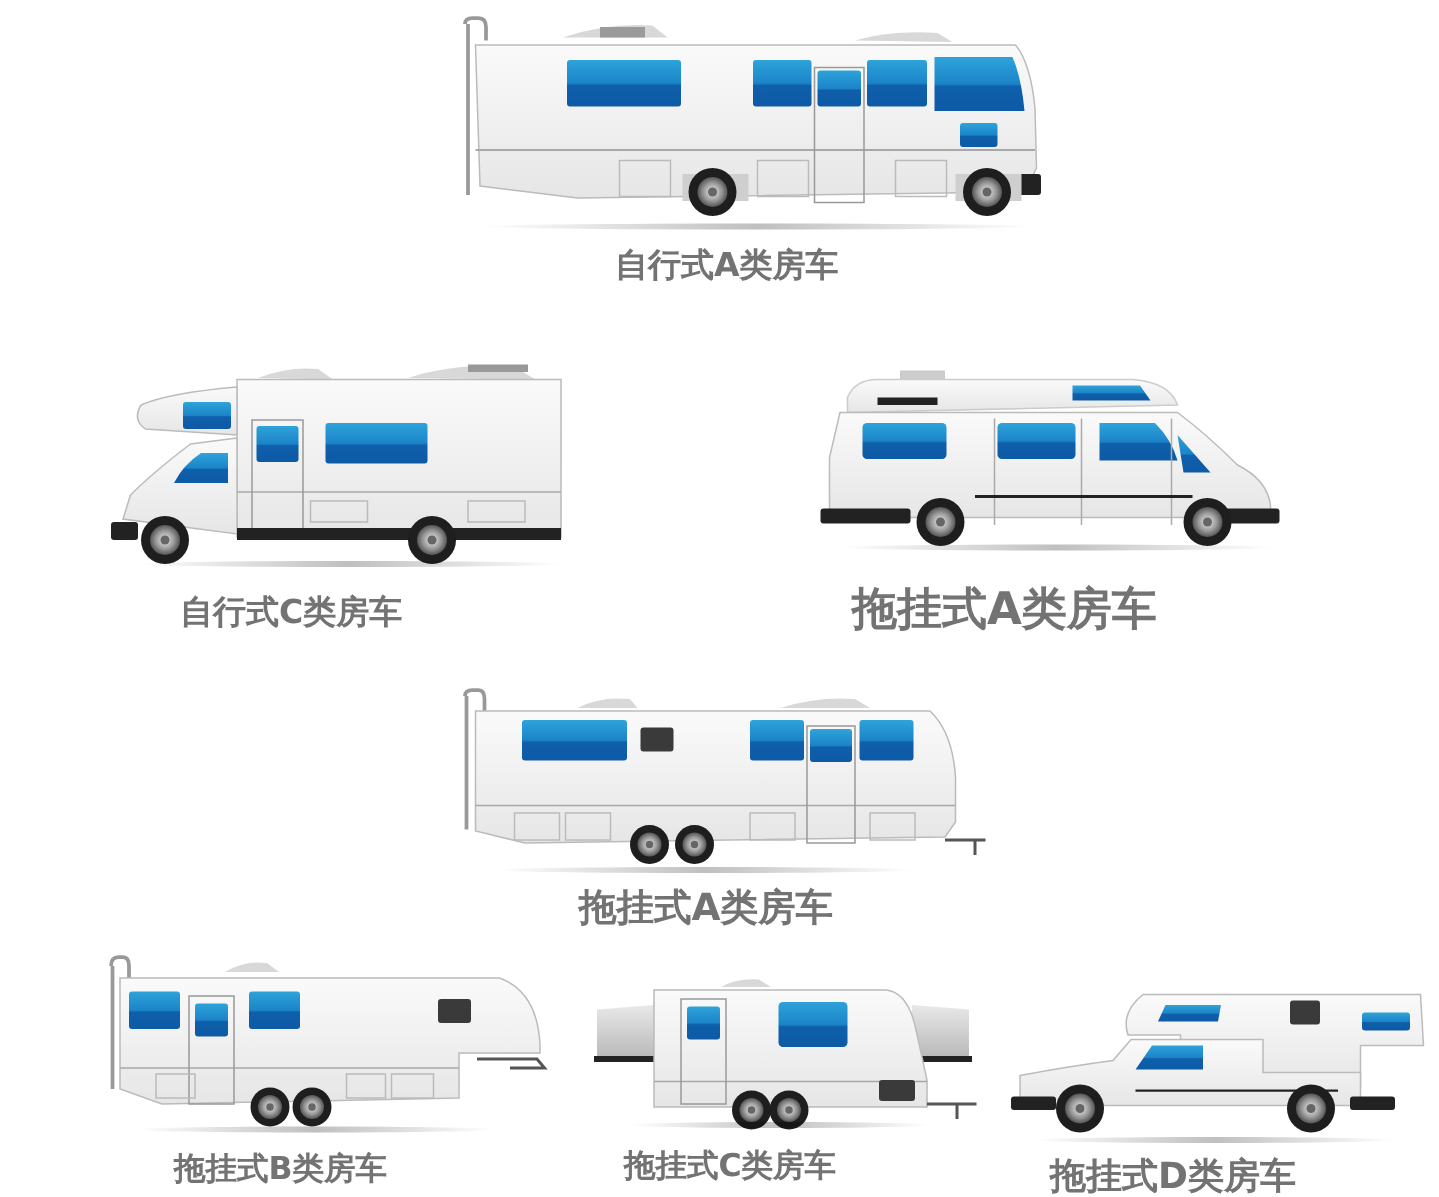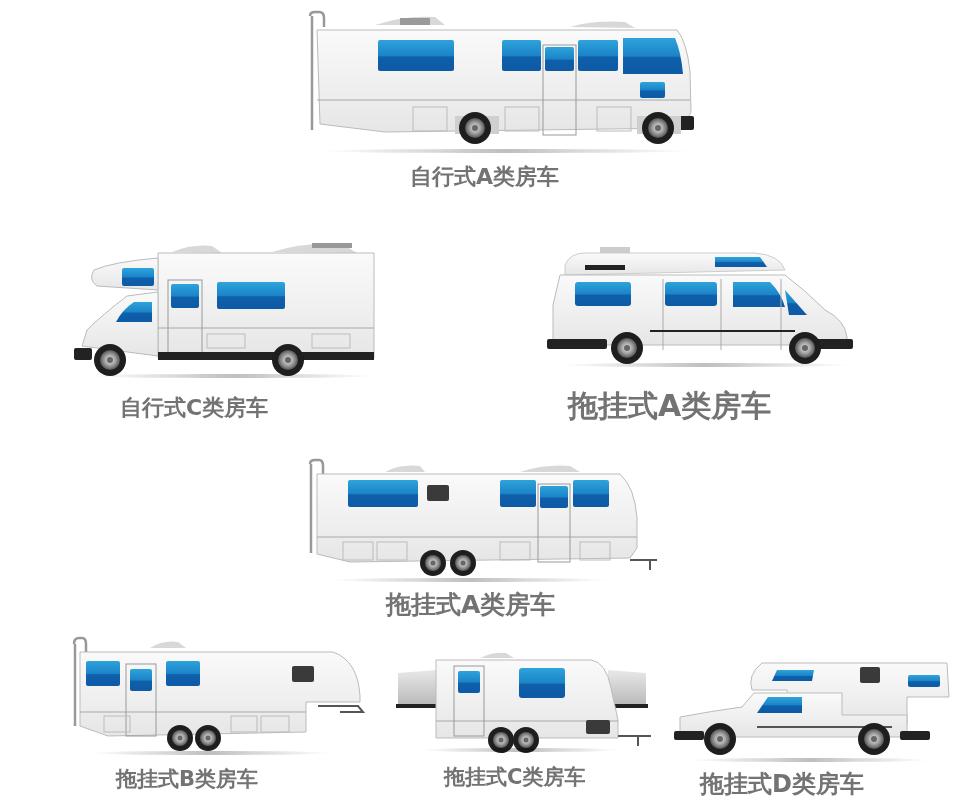--- a/index.html
+++ b/index.html
@@ -187,21 +187,21 @@
     <rect x="62" y="23" width="22" height="22" rx="2" fill="url(#win)"></rect>
     <rect x="123" y="20" width="46" height="30" rx="3" fill="url(#win)"></rect>
     <rect x="190" y="72" width="24" height="14" rx="2" fill="#3a3a3a"></rect>
     <line x1="222" y1="88" x2="255" y2="88" stroke="#555" stroke-width="2"></line>
     <line x1="242" y1="88" x2="242" y2="98" stroke="#555" stroke-width="2"></line>
     <use href="#wheelS" x="105" y="92"></use>
     <use href="#wheelS" x="130" y="92"></use>
   </svg>
 </div>
 <div class="shadow" style="left:420px;top:748px;width:200px;"></div>
-<div class="label" style="left:444px;top:763px;font-size:21px;">拖挂式C类房车</div>
+<div class="label" style="left:416px;top:763px;font-size:21px;">拖挂式C类房车</div>
 
 <div class="rv" style="left:672px;top:655px;">
   <svg width="285" height="105" viewBox="0 0 285 105">
     <path d="M90 8 L275 8 L277 42 L235 42 L235 70 L115 70 L115 35 L80 35 Q75 20 90 8 Z" fill="url(#bodyg)" stroke="#bbb"></path>
     <path d="M105 15 L142 15 L140 26 L100 26 Z" fill="url(#win)"></path>
     <rect x="188" y="12" width="20" height="16" rx="2" fill="#3a3a3a"></rect>
     <rect x="236" y="20" width="32" height="12" rx="2" fill="url(#win)"></rect>
     <path d="M82 38 L170 38 L170 60 L235 60 L235 82 L8 82 L8 62 Q40 56 70 52 Z" fill="url(#bodyg)" stroke="#bbb"></path>
     <path d="M96 42 L130 42 L130 58 L85 58 Z" fill="url(#win)"></path>
     <line x1="85" y1="72" x2="220" y2="72" stroke="#222" stroke-width="1.5"></line>

